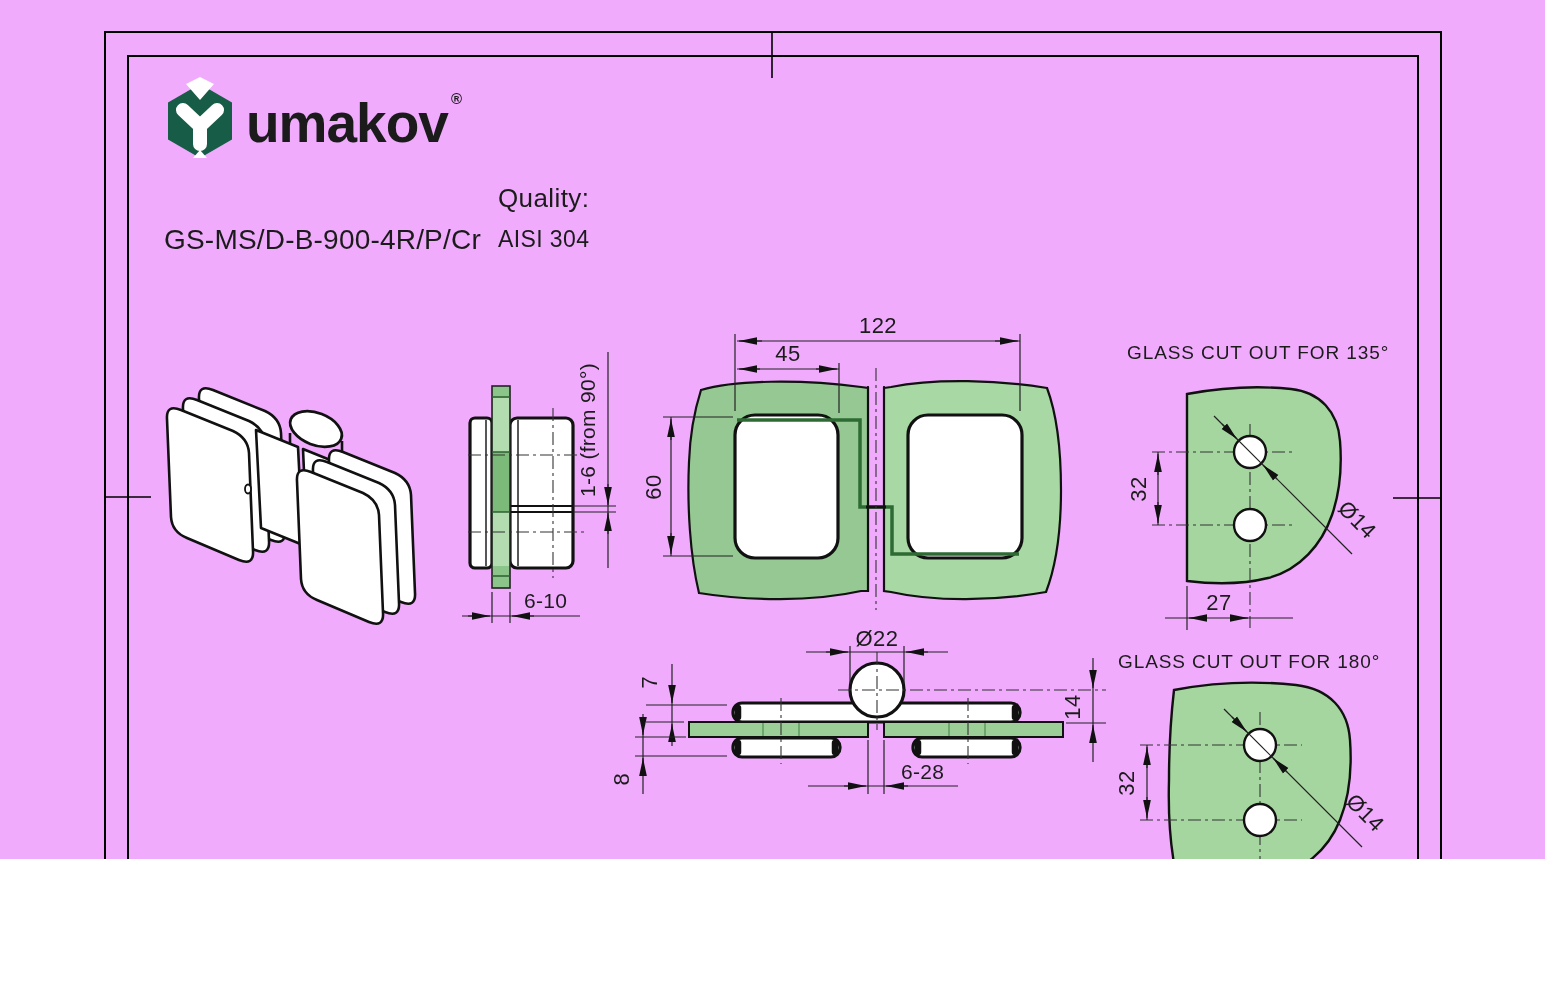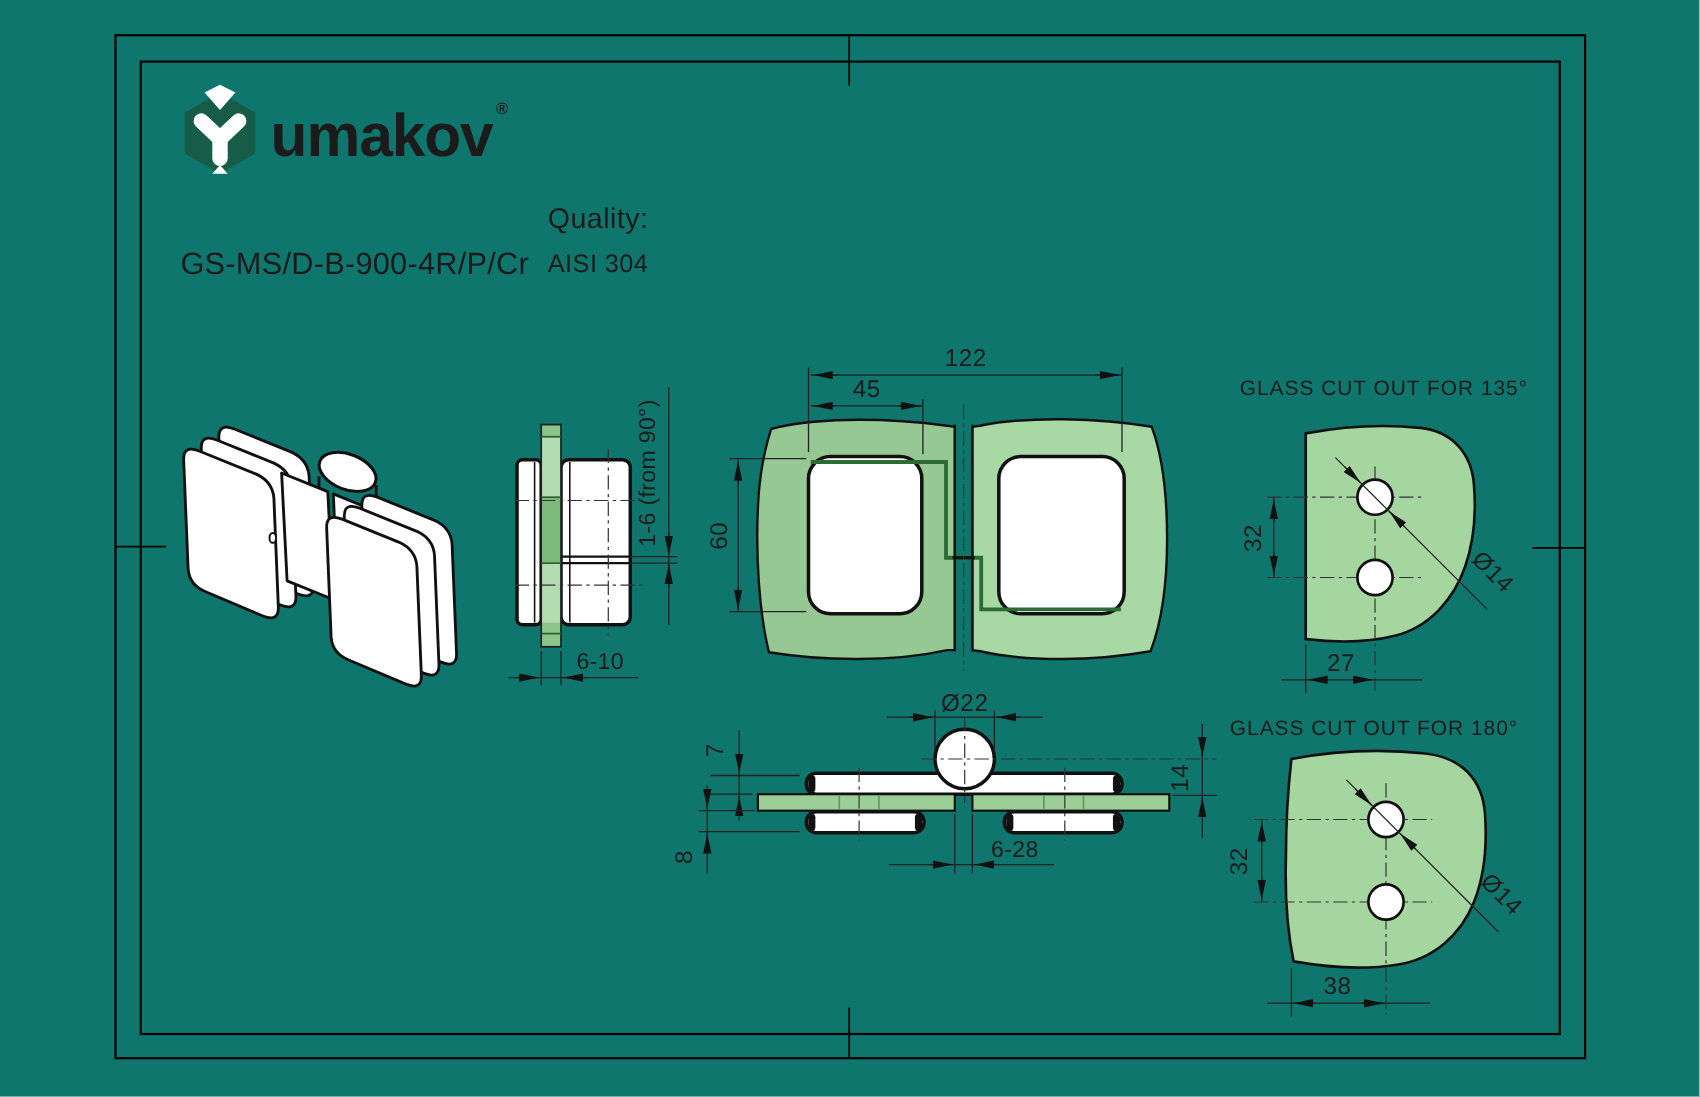--- a/index.html
+++ b/index.html
@@ -1,16 +1,16 @@
 <!DOCTYPE html>
 <html><head>
 <meta charset="utf-8">
 <style>
   html,body{margin:0;padding:0;background:#fff;}
-  .page{position:relative;width:1545px;height:997px;background:#0f766e;overflow:hidden;
+  .page{position:relative;width:1545px;height:859px;background:#f0abfc;overflow:hidden;
         font-family:"Liberation Sans",sans-serif;}
   svg{position:absolute;left:0;top:0;}
   svg text{fill:#1b1b1b;}
   .frameline{fill:none;stroke:#000;stroke-width:2;}
   .tick{stroke:#000;stroke-width:1.6;}
   .ol{fill:#fff;stroke:#111;stroke-width:3.2;stroke-linejoin:round;}
   .ol2{fill:#fff;stroke:#111;stroke-width:2.6;stroke-linejoin:round;}
   .thin{fill:none;stroke:#222;stroke-width:1.2;}
   .diml{fill:none;stroke:#222;stroke-width:1.2;}
   .cl{fill:none;stroke:#333;stroke-width:1.1;stroke-dasharray:13 4 3 4;}

